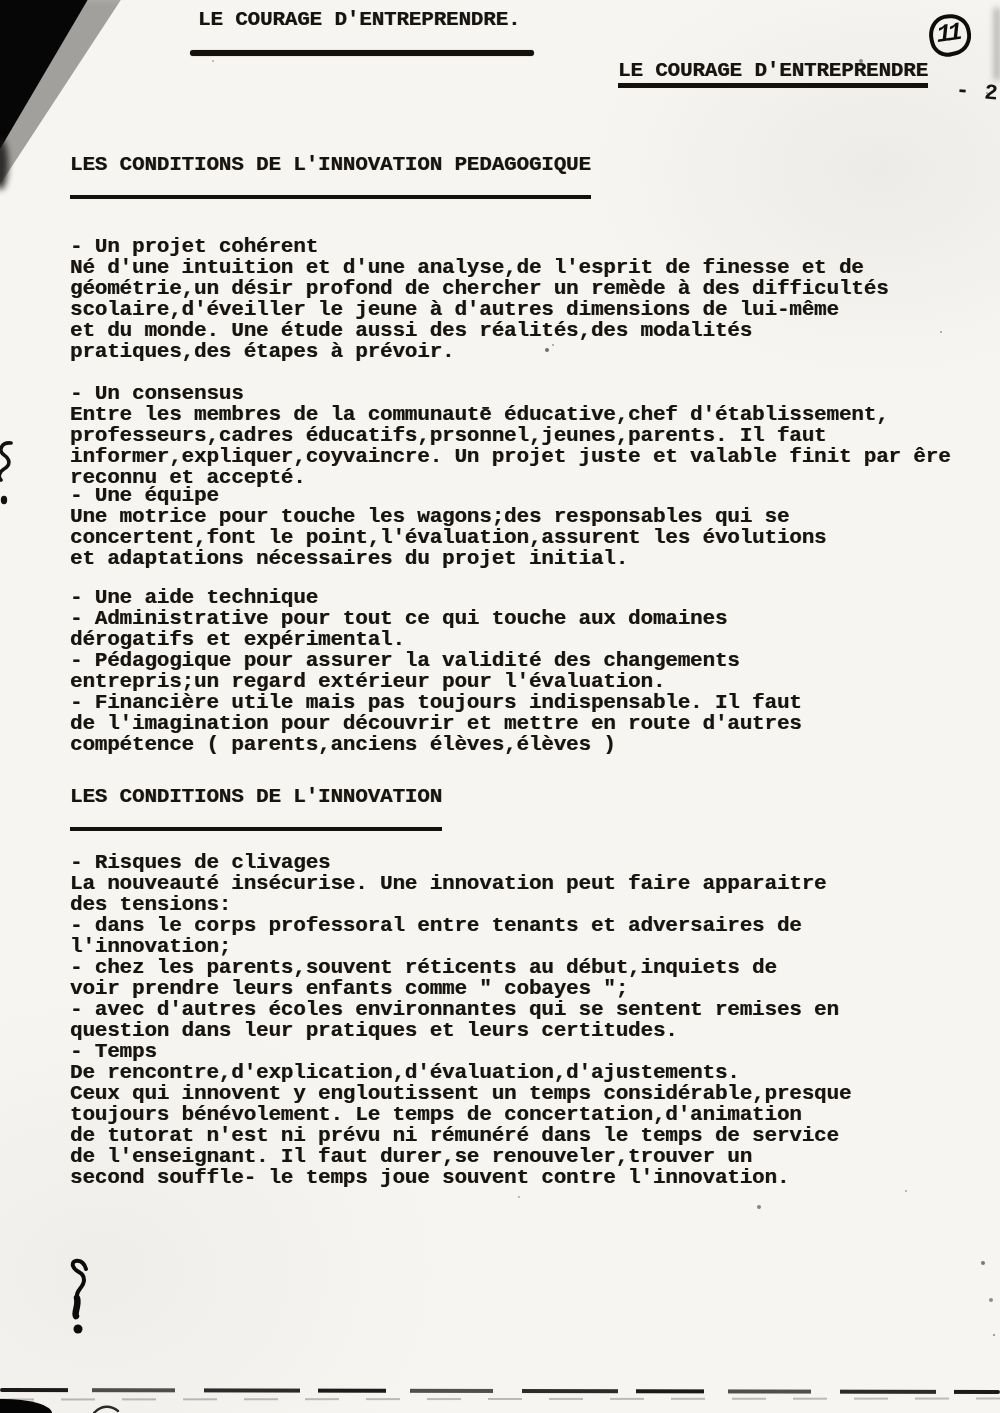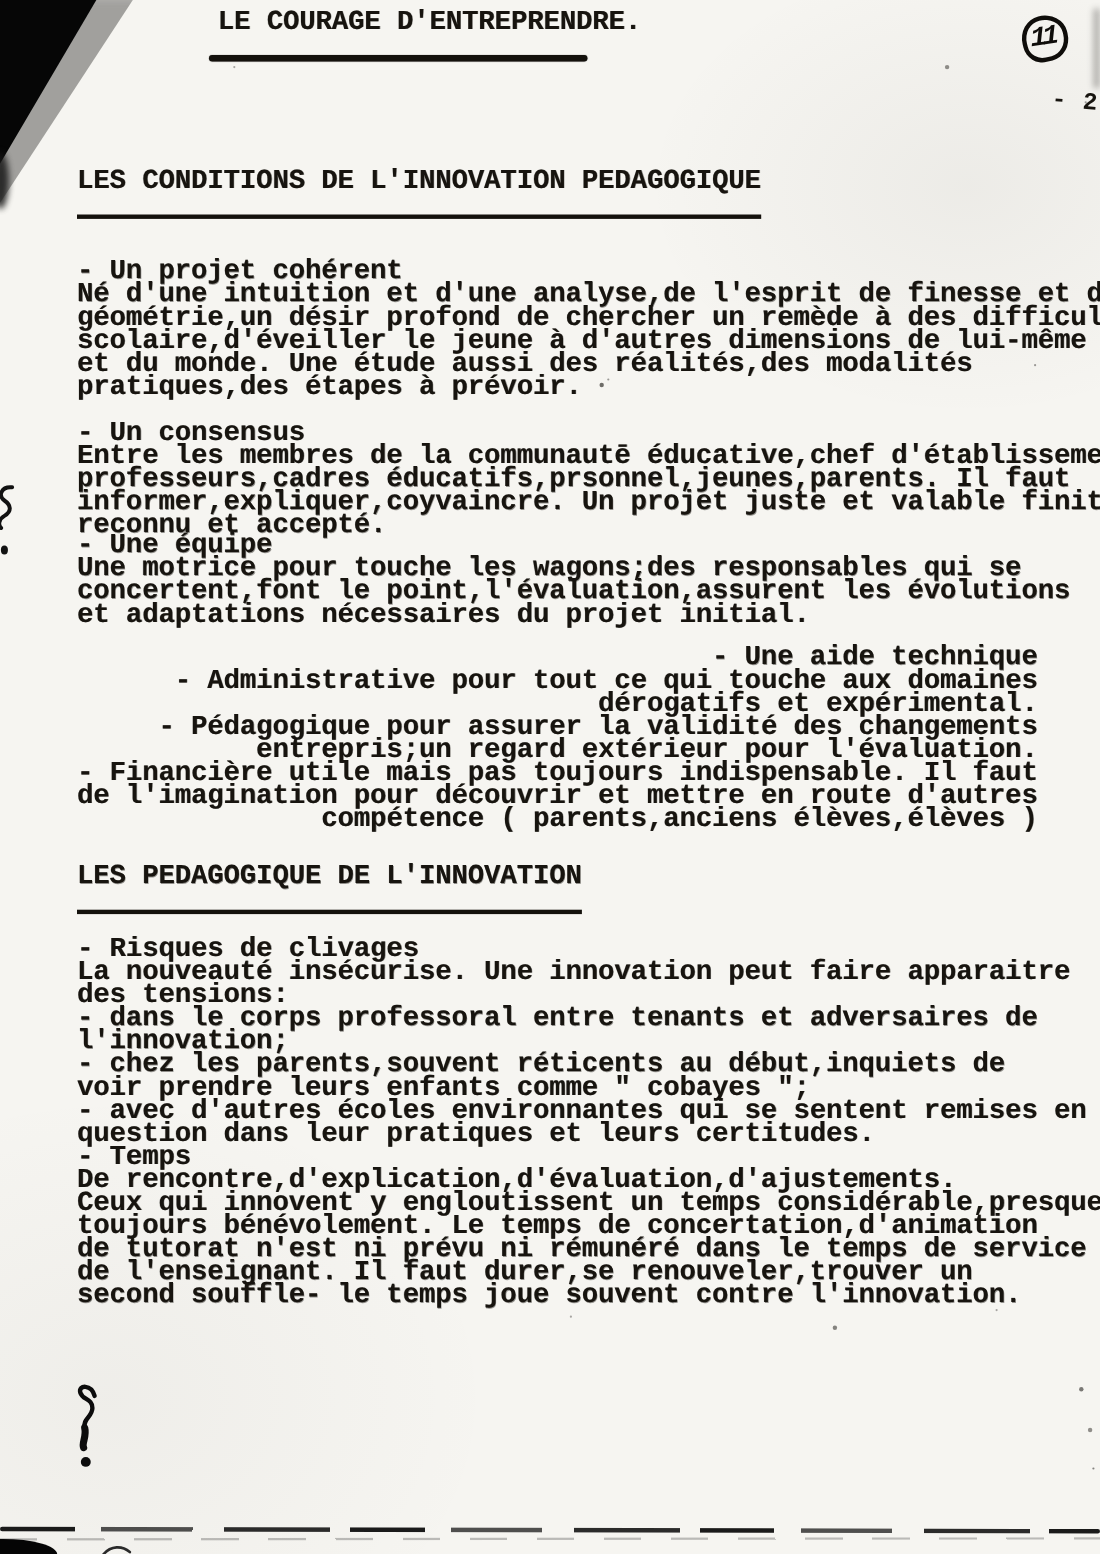--- a/index.html
+++ b/index.html
@@ -9,21 +9,21 @@
     margin:0 auto;
     background:
       radial-gradient(ellipse 420px 300px at 88% 12%, rgba(60,55,45,0.05), transparent 70%),
       radial-gradient(ellipse 500px 400px at 10% 90%, rgba(60,55,45,0.04), transparent 70%),
       #f6f5f1;
     overflow:hidden;
     font-family:"Liberation Mono","DejaVu Sans Mono",monospace;
   }
   .typed{
     position:absolute;
-    font-size:25px;
+    font-size:21px;
     line-height:21px;
     font-weight:bold;
     letter-spacing:-0.2px;
     color:#17140f;
     white-space:pre;
     text-shadow:0.5px 0.3px 0 rgba(23,20,15,0.45), -0.3px 0 0 rgba(23,20,15,0.25);
   }
   .heading{
     border-bottom:4px solid #14110c;
     padding-bottom:20px;
@@ -133,20 +133,21 @@
 
   <div class="corner-tl-halo"></div>
   <div class="corner-tl"></div>
   <div class="edge-blob"></div>
   <div class="edge-right"></div>
   <div class="specks"></div>
 
   <div class="typed" style="left:198px;top:9px;">LE COURAGE D'ENTREPRENDRE.</div>
   <div class="title-underline"></div>
 
+  <div class="typed running-title" style="left:618px;top:60px;">LE COURAGE D'ENTREPRENDRE</div>
 
   <div class="circle-badge">
     <span>11</span>
   </div>
   <div class="pagenum">- 2</div>
 
   <div class="typed heading" style="left:70px;top:154px;">LES CONDITIONS DE L'INNOVATION PEDAGOGIQUE</div>
 
   <div class="typed" style="left:70px;top:236px;">- Un projet cohérent
 Né d'une intuition et d'une analyse,de l'esprit de finesse et de
@@ -156,30 +157,30 @@
 pratiques,des étapes à prévoir.</div>
   <div class="typed" style="left:70px;top:364px;margin-top:19px;">- Un consensus
 Entre les membres de la communautē éducative,chef d'établissement,
 professeurs,cadres éducatifs,prsonnel,jeunes,parents. Il faut
 informer,expliquer,coyvaincre. Un projet juste et valable finit par êre
 reconnu et accepté.</div>
   <div class="typed" style="left:70px;top:485px;">- Une équipe
 Une motrice pour touche les wagons;des responsables qui se
 concertent,font le point,l'évaluation,assurent les évolutions
 et adaptations nécessaires du projet initial.</div>
-  <div class="typed" style="left:70px;top:587px;text-align:right;">- Une aide technique
+  <div class="typed" style="left:70px;top:587px;">- Une aide technique
 - Administrative pour tout ce qui touche aux domaines
 dérogatifs et expérimental.
 - Pédagogique pour assurer la validité des changements
 entrepris;un regard extérieur pour l'évaluation.
 - Financière utile mais pas toujours indispensable. Il faut
 de l'imagination pour découvrir et mettre en route d'autres
 compétence ( parents,anciens élèves,élèves )</div>
 
-  <div class="typed heading" style="left:70px;top:786px;">LES PEDAGOGIQUE DE L'INNOVATION</div>
+  <div class="typed heading" style="left:70px;top:786px;">LES CONDITIONS DE L'INNOVATION</div>
 
   <div class="typed" style="left:70px;top:852px;">- Risques de clivages
 La nouveauté insécurise. Une innovation peut faire apparaitre
 des tensions:
 - dans le corps professoral entre tenants et adversaires de
 l'innovation;
 - chez les parents,souvent réticents au début,inquiets de
 voir prendre leurs enfants comme " cobayes ";
 - avec d'autres écoles environnantes qui se sentent remises en
 question dans leur pratiques et leurs certitudes.

